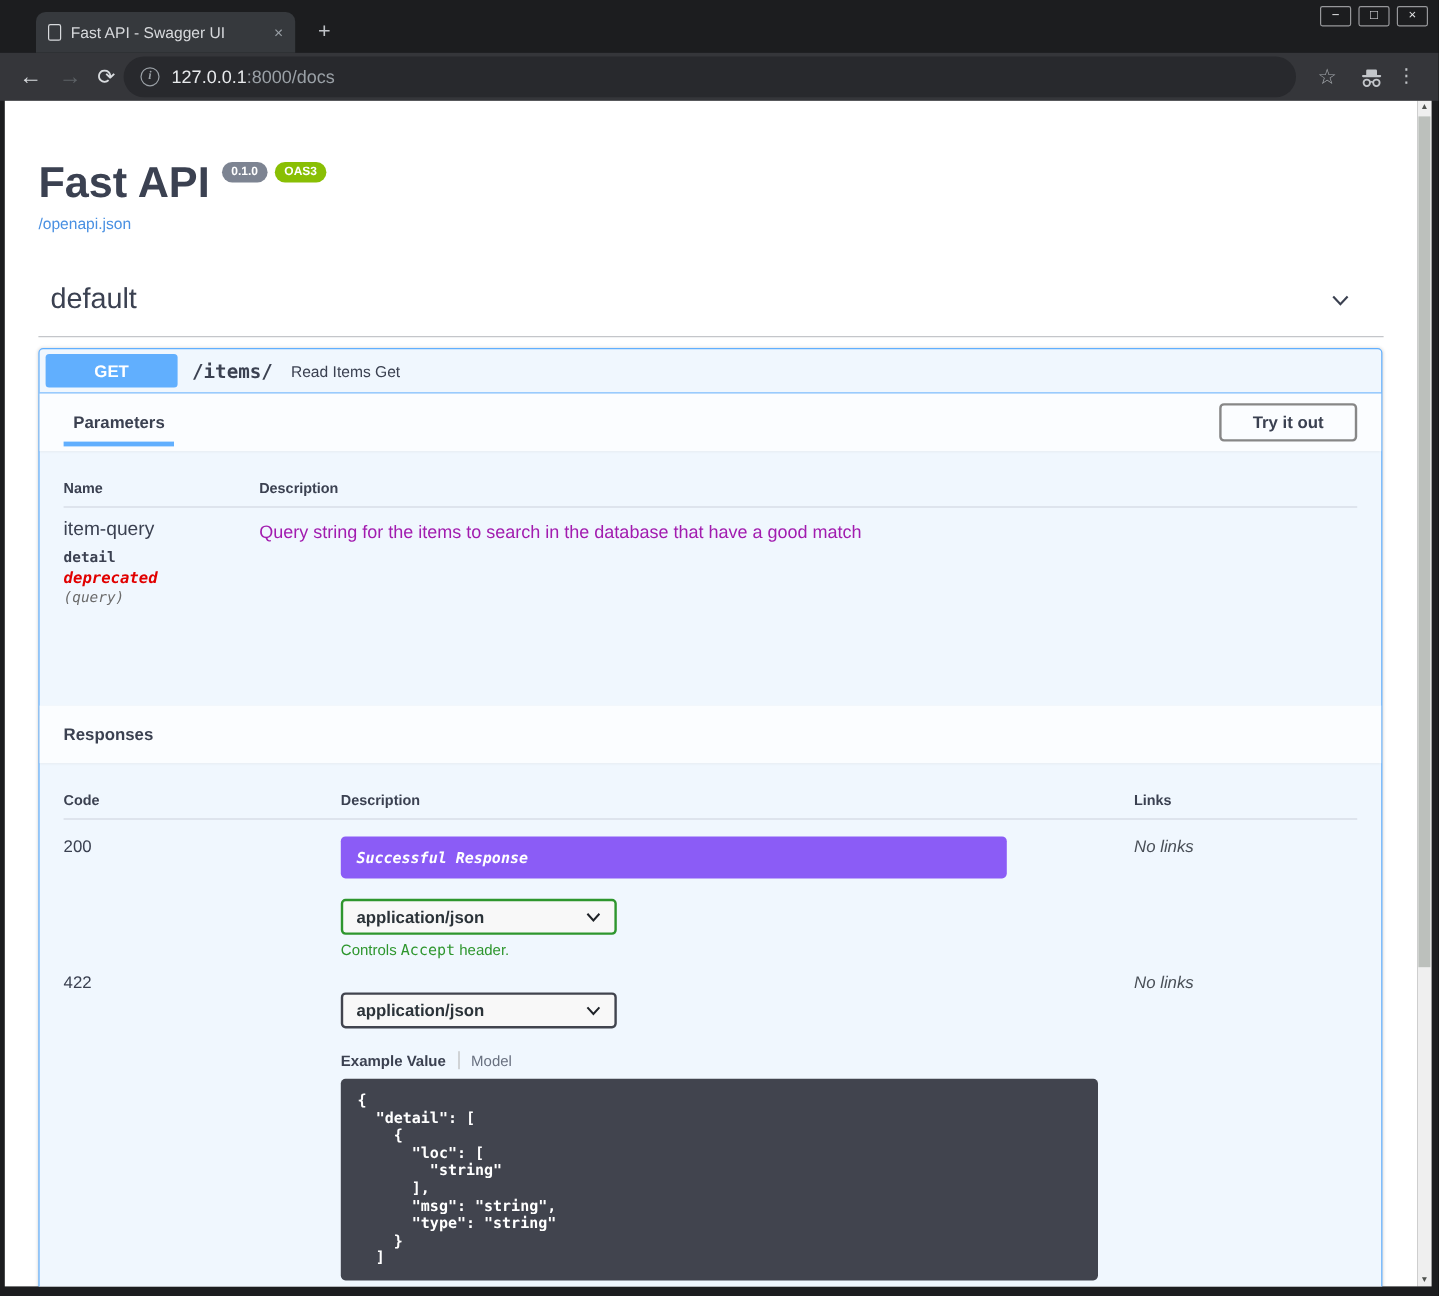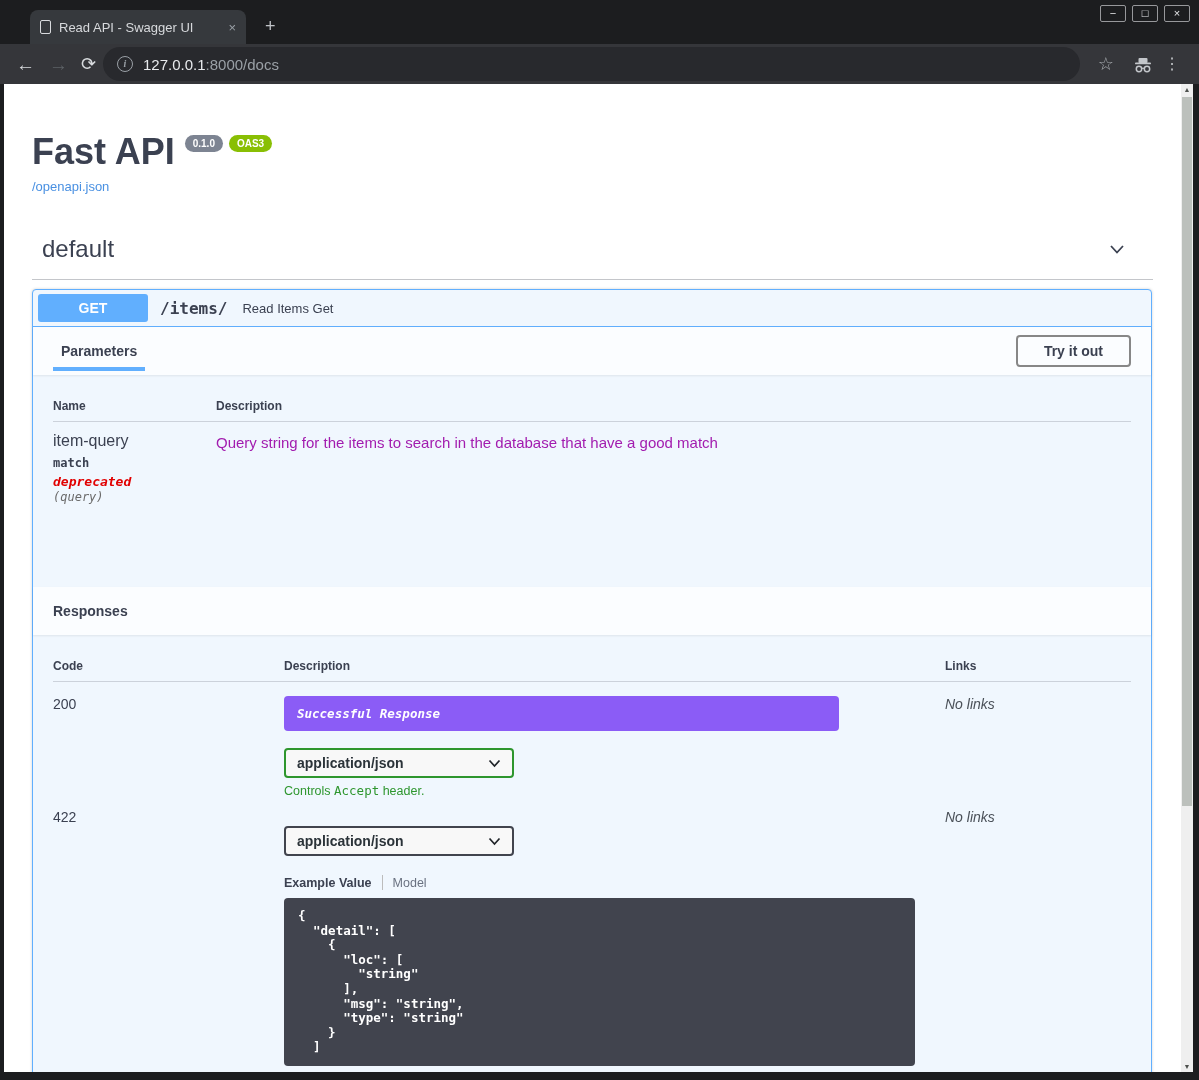--- a/index.html
+++ b/index.html
@@ -143,21 +143,21 @@
   }
 </style>
 </head>
 <body>
 
 <div class="window">
 
   <div class="tabstrip">
     <div class="tab">
       <span class="favicon"></span>
-      <span class="tab-title">Read API - Swagger UI</span>
+      <span class="tab-title">Fast API - Swagger UI</span>
       <span class="tab-close">×</span>
     </div>
     <span class="newtab-btn">+</span>
     <div class="win-controls">
       <span class="wc">−</span>
       <span class="wc">□</span>
       <span class="wc">×</span>
     </div>
   </div>
 
@@ -219,21 +219,21 @@
         </div>
 
         <div class="panel-body params-body">
           <div class="tbl-head params-cols">
             <span class="th">Name</span>
             <span class="th">Description</span>
           </div>
           <div class="tbl-row params-cols param-row">
             <div>
               <div class="param-name">item-query</div>
-              <div class="param-type">match</div>
+              <div class="param-type">detail</div>
               <div class="param-deprecated">deprecated</div>
               <div class="param-in">(query)</div>
             </div>
             <div class="param-desc">Query string for the items to search in the database that have a good match</div>
           </div>
         </div>
 
         <div class="sec-header">
           <span class="sec-title">Responses</span>
         </div>

